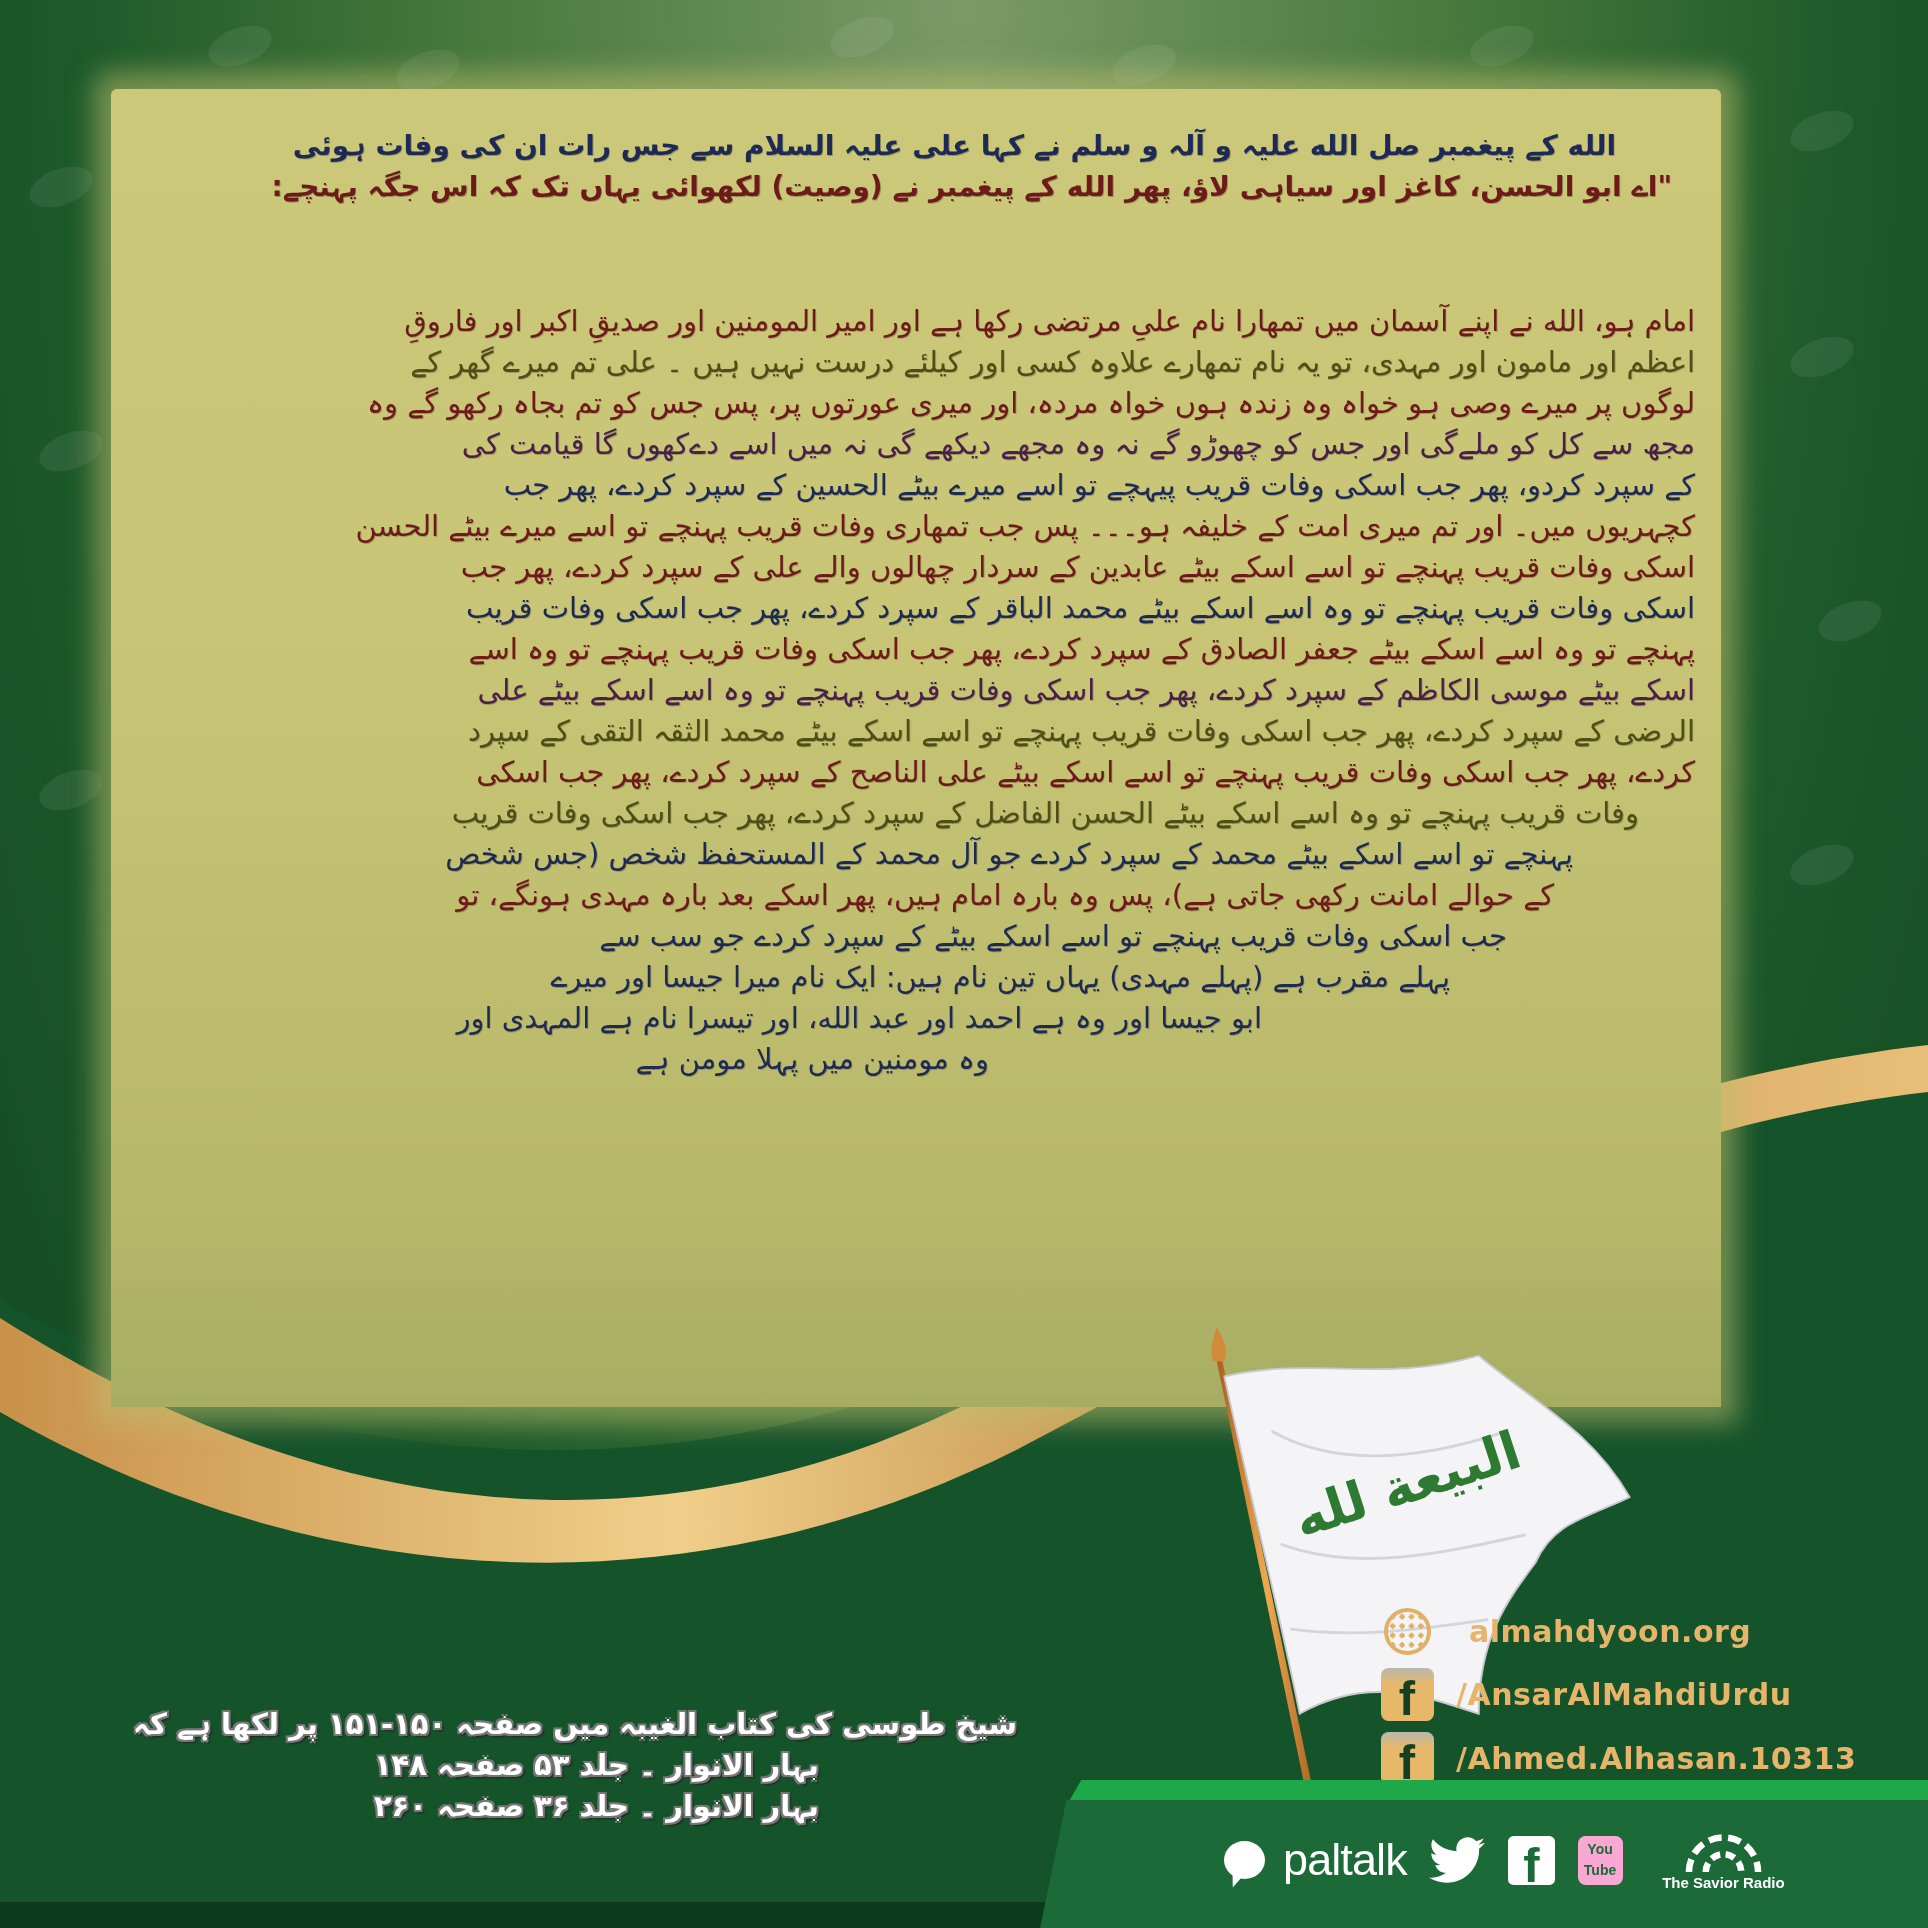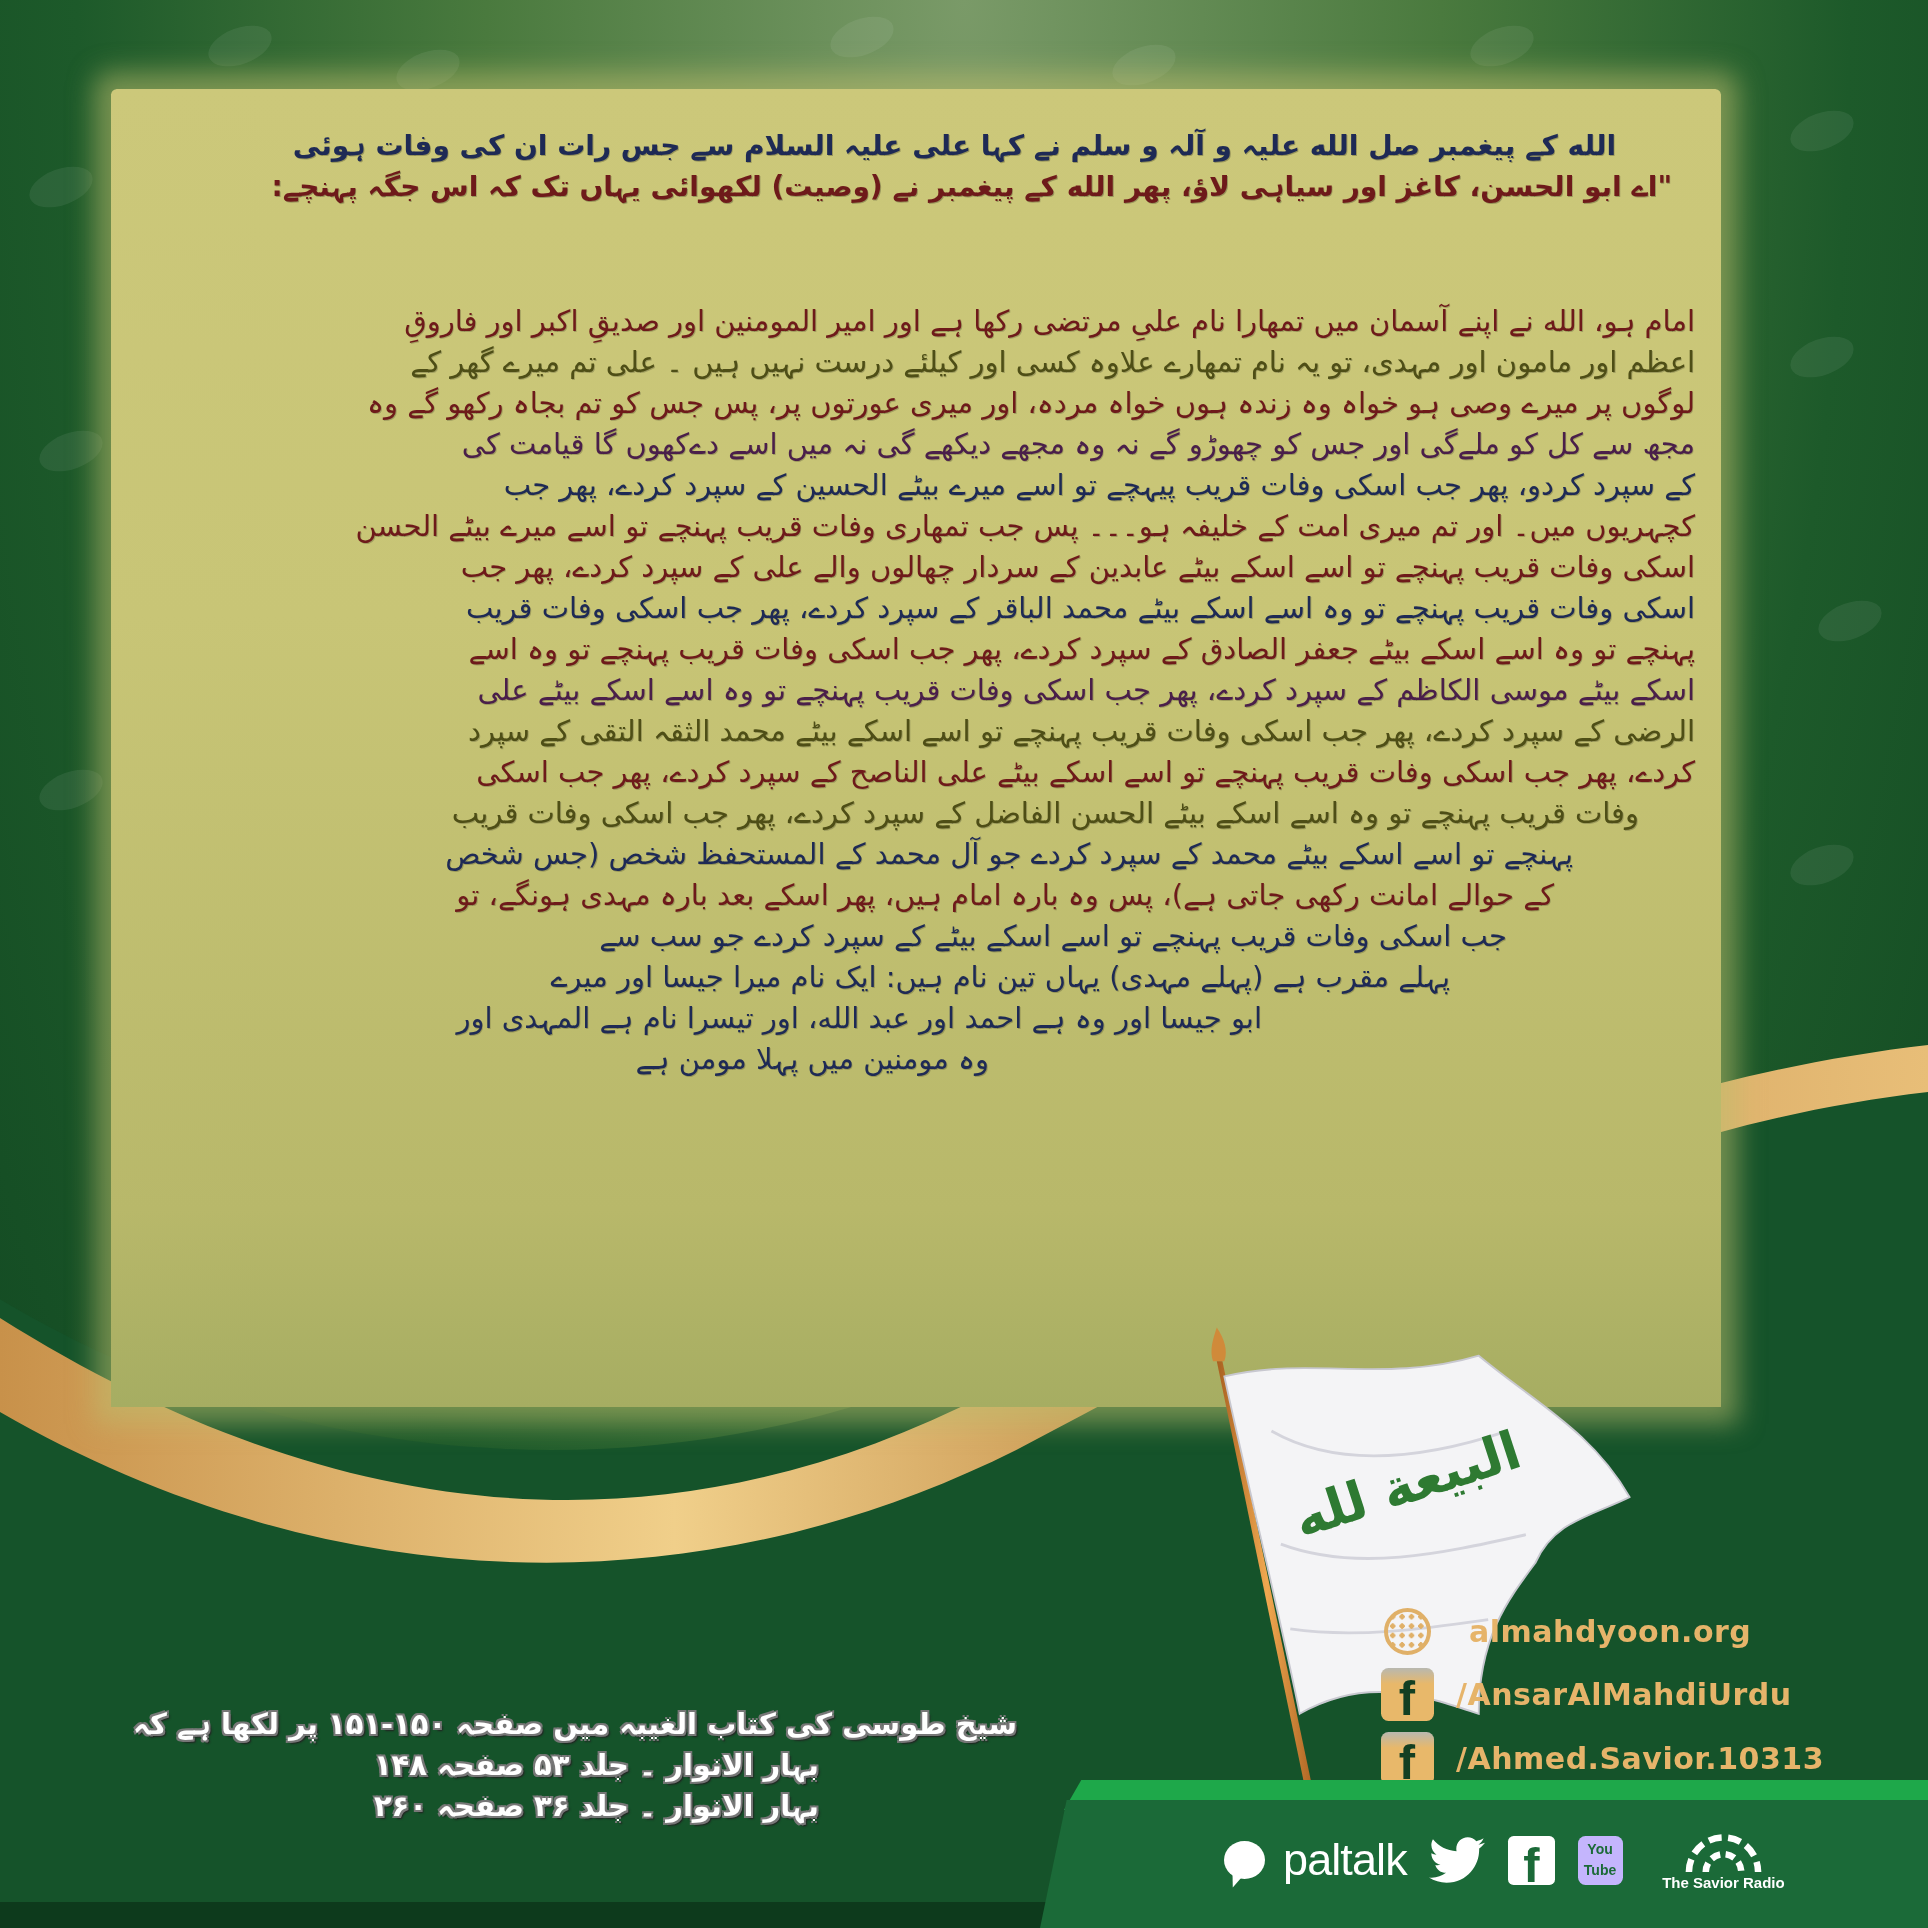--- a/index.html
+++ b/index.html
@@ -115,21 +115,21 @@
   }
   .paltalk .ptxt {
     font-family: "Liberation Sans", sans-serif; font-size: 45px; color: #fff; letter-spacing: -0.9px;
   }
   .fbw {
     width: 47px; height: 49px; background: #fff; border-radius: 5.6px;
     color: #1b6a38; font-family: "Liberation Sans", sans-serif; font-weight: bold;
     font-size: 49px; line-height: 58px; text-align: center; overflow: hidden;
   }
   .yt {
-    width: 45px; height: 49px; background: #c4b5fd; border-radius: 7.5px;
+    width: 45px; height: 49px; background: #f9a8d4; border-radius: 7.5px;
     color: #1b6a38; font-family: "Liberation Sans", sans-serif; font-weight: bold;
     font-size: 14px; line-height: 21px; text-align: center; display: flex; flex-direction: column; justify-content: center;
   }
   .radio { display: flex; flex-direction: column; align-items: center; margin-left: 17px; }
   .radio svg { display: block; }
   .radio .rtxt { font-family: "Liberation Sans", sans-serif; font-size: 15px; color: #fff; font-weight: bold; margin-top: 1.9px; }
 </style>
 </head>
 <body>
 
@@ -222,21 +222,21 @@
   <div class="link-row">
     <div class="icon-box">
         <div class="fb-sq">f</div>
       </div>
     <span class="link-text">/AnsarAlMahdiUrdu</span>
   </div>
   <div class="link-row">
     <div class="icon-box">
         <div class="fb-sq">f</div>
       </div>
-    <span class="link-text">/Ahmed.Savior.10313</span>
+    <span class="link-text">/Ahmed.Alhasan.10313</span>
   </div>
 </div>
 
 <div class="ref">
   <span class="r1">شیخ طوسی کی کتاب الغیبہ میں صفحہ ۱۵۰-۱۵۱ پر لکھا ہے کہ</span>
   <span class="r2">بہار الانوار ۔ جلد ۵۳ صفحہ ۱۴۸</span>
   <span class="r3">بہار الانوار ۔ جلد ۳۶ صفحہ ۲۶۰</span>
 </div>
 
 <div class="bar-bottom"></div>

